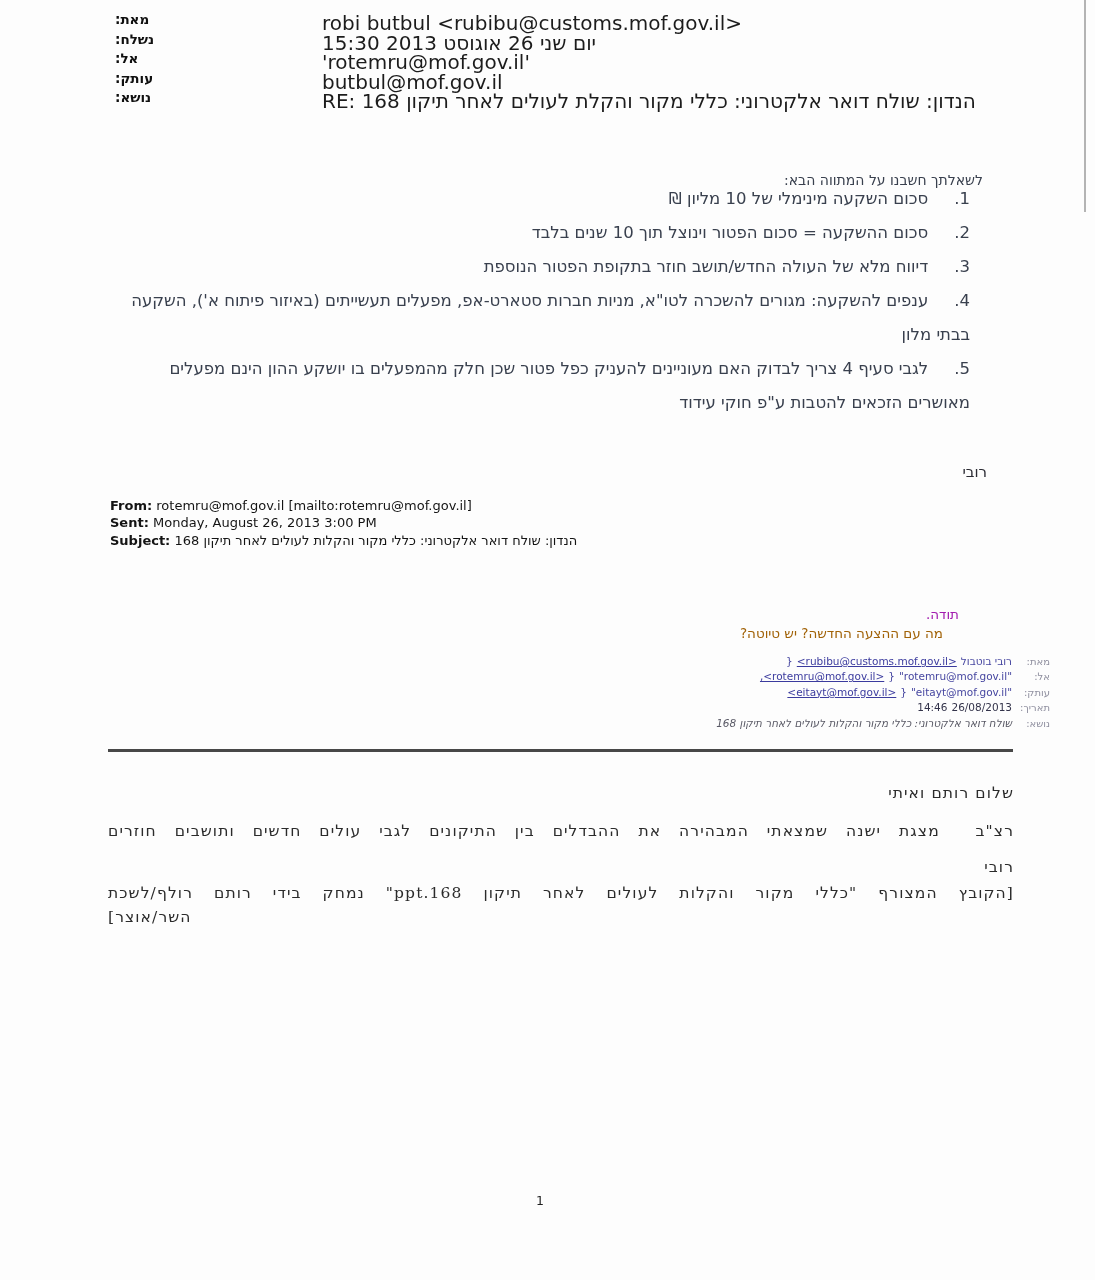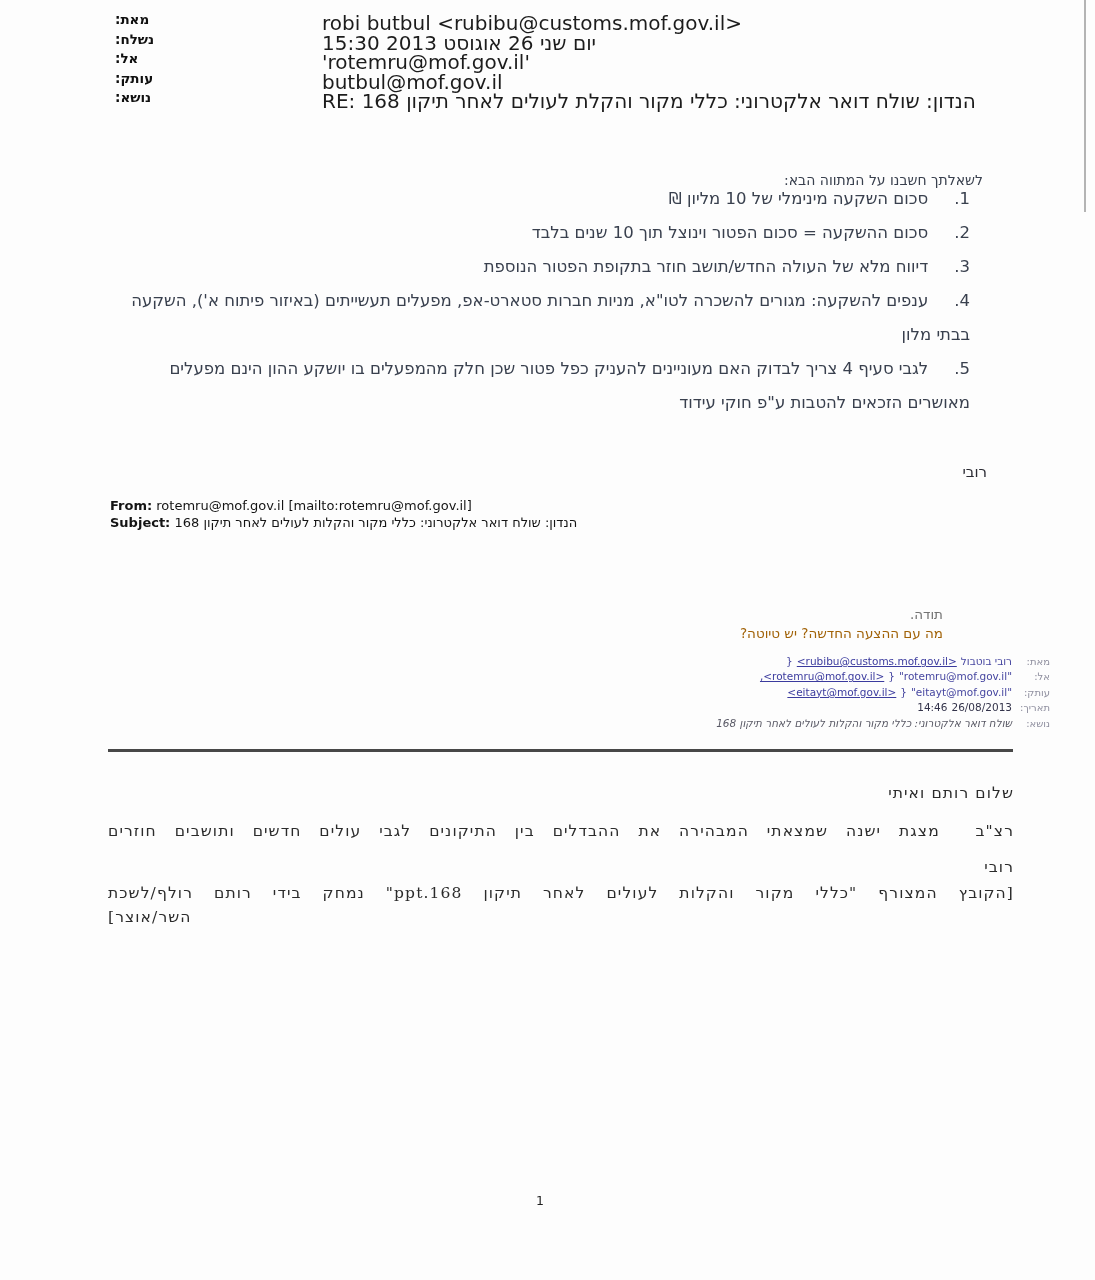--- a/index.html
+++ b/index.html
@@ -34,21 +34,21 @@
   .linum{unicode-bidi:isolate;margin-left:26px;}
   .lline{line-height:34px;white-space:nowrap;}
   .sig{position:absolute;right:108px;top:448px;font-size:15px;direction:rtl;color:#2b2b33;}
 
   
   .quoted-header{position:absolute;left:110px;top:497px;font-size:13px;line-height:17.3px;color:#141414;}
   .qrow{white-space:nowrap;}
   .qlabel{font-weight:bold;}
 
   
-  .thanks{position:absolute;right:152px;top:592px;direction:rtl;font-size:13.5px;color:#737373;}
+  .thanks{position:absolute;right:136px;top:592px;direction:rtl;font-size:13.5px;color:#a21caf;}
   .question{position:absolute;right:152px;top:611px;direction:rtl;font-size:13.5px;color:#a16207;}
 
   
   .mini{position:absolute;right:45px;top:654px;direction:rtl;font-size:10.5px;line-height:15.4px;color:#40408c;}
   .mrow{display:flex;}
   .mlabel{flex:0 0 38px;color:#8e8e9e;font-size:10px;unicode-bidi:isolate;}
   .mparts{flex:1;text-align:right;white-space:nowrap;}
   .mpart{unicode-bidi:isolate;margin-left:4px;}
   .mpart.link{color:#3b3b9e;text-decoration:underline;direction:ltr;cursor:pointer;}
   .mpart.quoted{color:#4646a0;direction:ltr;}
@@ -138,20 +138,24 @@
     </section>
 
   <p class="sig">רובי</p>
 
   <section class="quoted-header" id="quoted-block">
       <div class="qrow">
     <span class="qlabel">From:</span> 
     <span class="qvalue">rotemru@mof.gov.il [mailto:rotemru@mof.gov.il]</span>
   </div>
       <div class="qrow">
+    <span class="qlabel">Sent:</span> 
+    <span class="qvalue">Monday, August 26, 2013 3:00 PM</span>
+  </div>
+      <div class="qrow">
     <span class="qlabel">Subject:</span> 
     <span class="qvalue">הנדון: שולח דואר אלקטרוני: כללי מקור והקלות לעולים לאחר תיקון 168</span>
   </div>
     </section>
 
   <p class="thanks">תודה.</p>
   <p class="question">מה עם ההצעה החדשה? יש טיוטה?</p>
 
   <section class="mini" id="mini-block">
       <div class="mrow">

